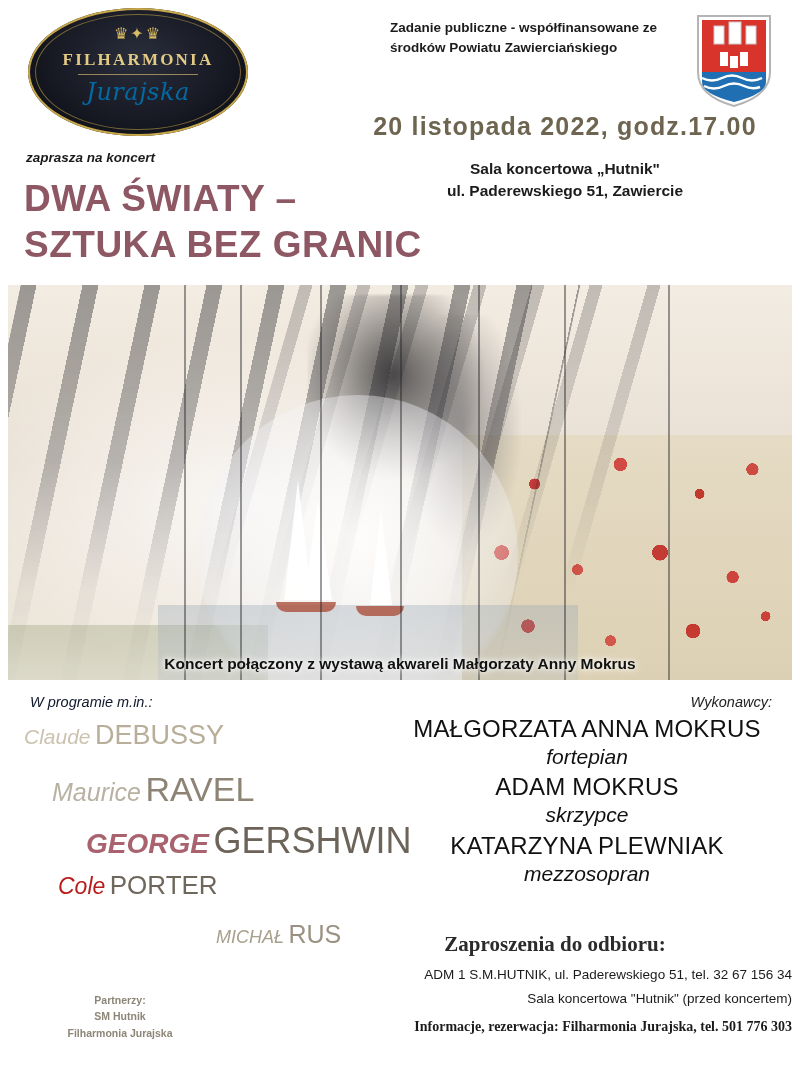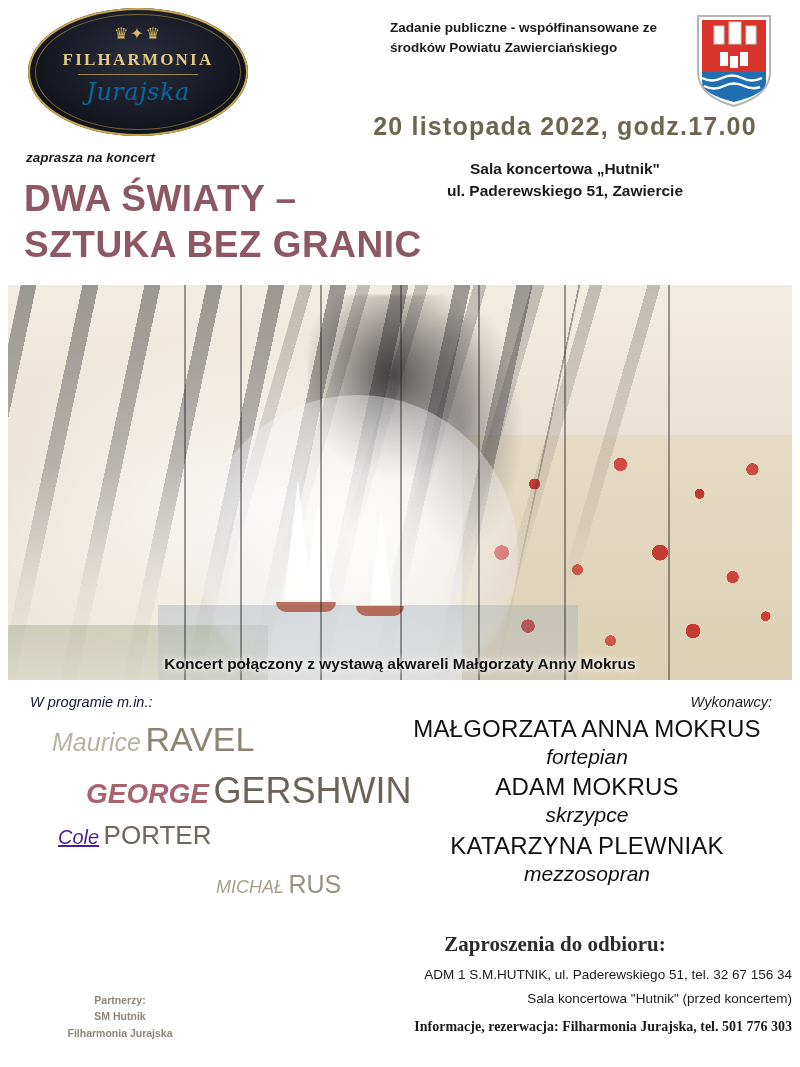--- a/index.html
+++ b/index.html
@@ -203,21 +203,21 @@
 
   .c2 { text-align: left; padding-left: 52px; }
   .c2 .first { font-size: 25px; color: #b9b1a2; }
   .c2 .last  { font-size: 34px; color: #8d8476; }
 
   .c3 { text-align: left; padding-left: 86px; }
   .c3 .first { font-size: 28px; color: #a8636f; font-weight: 700; }
   .c3 .last  { font-size: 36px; color: #6d6459; }
 
   .c4 { text-align: left; padding-left: 58px; }
-  .c4 .first { font-size: 20px; color: #4c1d95; text-decoration: underline; }
+  .c4 .first { font-size: 23px; color: #b91c1c; }
   .c4 .last  { font-size: 26px; color: #6f675c; }
 
   .c5 { text-align: left; padding-left: 216px; }
   .c5 .first { font-size: 18px; color: #a8a08e; }
   .c5 .last  { font-size: 25px; color: #9a9182; }
 
   
   .perf-head {
     position: absolute; right: 28px; top: 694px;
     font-size: 14.5px; font-style: italic; color: #222;
@@ -330,20 +330,24 @@
     <div class="streak" style="left:660px;"></div>
   </div>
 
   <div class="caption-band">
     <div class="caption-text">Koncert połączony z wystawą akwareli Małgorzaty Anny Mokrus</div>
   </div>
 
   <div class="prog-head">W programie m.in.:</div>
 
   <div class="composers">
+    <div class="composer c1">
+      <span class="first">Claude</span>
+      <span class="last">DEBUSSY</span>
+    </div>
     <div class="composer c2">
       <span class="first">Maurice</span>
       <span class="last">RAVEL</span>
     </div>
     <div class="composer c3">
       <span class="first">GEORGE</span>
       <span class="last">GERSHWIN</span>
     </div>
     <div class="composer c4">
       <span class="first">Cole</span>

